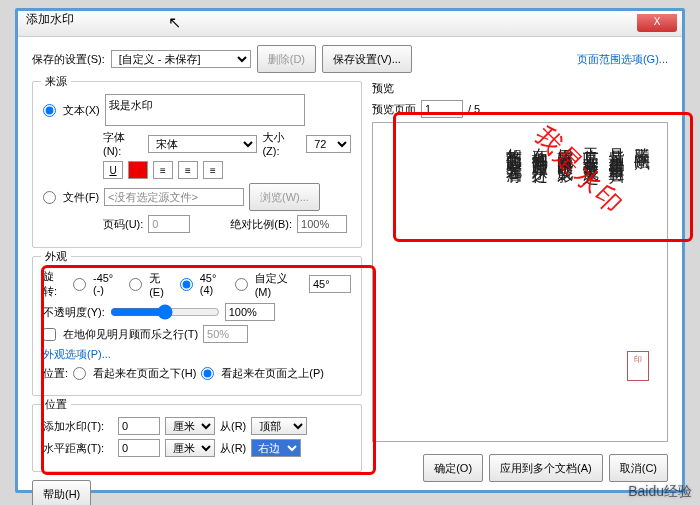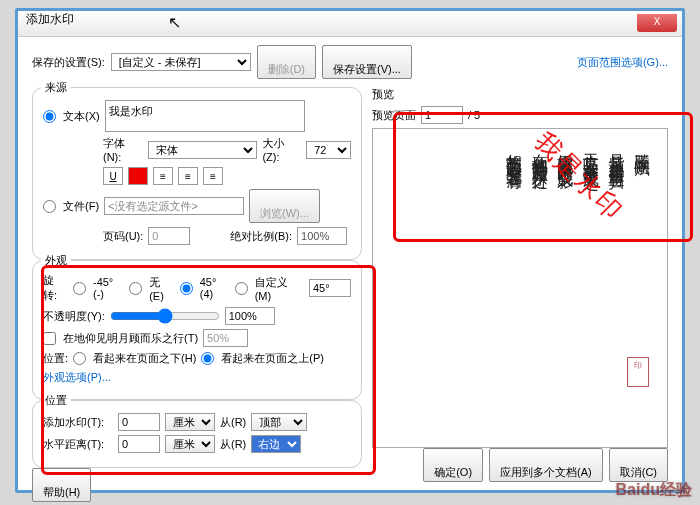--- a/index.html
+++ b/index.html
@@ -5,44 +5,44 @@
 *{box-sizing:border-box;margin:0;padding:0;font-family:"Microsoft YaHei",SimSun,sans-serif;font-size:11px}
 body{background:#d8d8d8;width:700px;height:505px;position:relative;overflow:hidden}
 .frame{position:absolute;left:15px;top:8px;width:670px;height:485px;background:#fff;border:3px solid #5a9bd4;border-radius:2px}
 .titlebar{height:26px;background:linear-gradient(#fff,#e8e8e8);border-bottom:1px solid #ccc;display:flex;align-items:flex-start;padding:0 8px;position:relative}
 .title{font-size:12px}
 .cursor{position:absolute;left:150px;top:2px;font-size:16px}
 .closebtn{position:absolute;right:5px;top:3px;width:40px;height:18px;background:linear-gradient(#e77,#c33);color:#fff;text-align:center;line-height:16px;border-radius:0 0 3px 3px;font-size:10px}
 .body{padding:8px 14px;position:relative;height:455px}
 .toprow{display:flex;align-items:center;gap:6px;margin-bottom:8px}
 .sel,.inp{border:1px solid #999;background:#fff;height:18px;padding:0 3px;font-size:11px}
-.btn{border:1px solid #888;background:linear-gradient(#fdfdfd,#e5e5e5);height:28px;padding:16px 10px;border-radius:2px;cursor:pointer;font-size:11px}
+.btn{border:1px solid #888;background:linear-gradient(#fdfdfd,#e5e5e5);height:28px;padding:5px 10px;border-radius:2px;cursor:pointer;font-size:11px}
 .link{color:#0066cc;cursor:pointer}
 .cols{display:flex;gap:10px}
 .left{width:330px}
 .right{flex:1;position:relative}
-.grp{border:1px solid #ccc;border-radius:11px;padding:8px 10px 10px;margin-bottom:0;position:relative}
+.grp{border:1px solid #ccc;border-radius:2px;padding:8px 10px 10px;margin-bottom:8px;position:relative}
 .grp-t{position:absolute;top:-8px;left:8px;background:#fff;padding:0 4px;font-size:11px}
 .row{display:flex;align-items:center;gap:5px;margin:4px 0;font-size:11px}
 .row label{font-size:11px}
 input[type=radio],input[type=checkbox]{margin-right:2px}
 .txtarea{width:200px;height:32px;border:1px solid #999;padding:3px;font-size:11px;resize:none}
 .fmtbtn{width:20px;height:18px;border:1px solid #999;background:#fff;display:inline-flex;align-items:center;justify-content:center;font-size:10px;cursor:pointer}
 .colorbox{width:20px;height:18px;border:1px solid #999;background:#e00;cursor:pointer}
 .redbox{position:absolute;border:3px solid #e00;border-radius:6px;pointer-events:none}
 .rb1{left:23px;top:228px;width:335px;height:210px}
 .rb2{left:375px;top:75px;width:300px;height:130px}
 .preview{border:1px solid #aaa;background:#fff;height:320px;margin-top:4px;padding:12px;position:relative;overflow:hidden}
 .callig{font-family:"KaiTi","STKaiti",serif;writing-mode:vertical-rl;text-orientation:upright;font-size:16px;line-height:1.6;letter-spacing:2px;height:100%;float:right;color:#222}
 .wm{position:absolute;color:#e00;font-size:26px;transform:rotate(45deg);left:150px;top:30px;font-family:SimSun;letter-spacing:2px;opacity:.9}
 .seal{position:absolute;right:18px;bottom:60px;width:22px;height:30px;border:1px solid #b55;font-size:8px;color:#b55;text-align:center;padding-top:2px}
 .btm{position:absolute;bottom:10px;right:14px;display:flex;gap:6px}
 .spin{width:42px}
 .dd{background:linear-gradient(#fff,#e9e9e9)}
-.footer-wm{position:absolute;right:8px;bottom:4px;color:#7f1d1d;opacity:.7;font-size:16px;font-weight:bold;text-shadow:0 0 3px #888}
+.footer-wm{position:absolute;right:8px;bottom:4px;color:#0f172a;opacity:.7;font-size:14px;font-weight:normal;text-shadow:0 0 3px #888}
 .footer-wm2{position:absolute;right:8px;bottom:-8px;color:#ddd;font-size:9px}
 .hl{background:#3874d6;color:#fff;padding:0 2px}
 </style>
 </head>
 <body>
 
 <div class="frame">
  <div class="titlebar">
   <span class="title">添加水印</span>
   <span class="cursor">↖</span>
@@ -113,29 +113,29 @@
       <label>不透明度(Y):</label>
       <input type="range" style="width: 110px;" value="50">
       <input class="inp spin" style="width: 50px;" value="100%">
      </div>
      <div class="row">
       <input type="checkbox" style="">
               <label>在地仰见明月顾而乐之行(T)</label>
       <input class="inp spin" style="width: 45px; color: rgb(153, 153, 153);" disabled="" value="50%">
      </div>
      <div class="row">
+              <span class="link">外观选项(P)...</span>
+            </div>
+     <div class="row">
       <label>位置:</label>
       <input type="radio" style="">
               <label>看起来在页面之下(H)</label>
       <input type="radio" checked="" style="">
               <label>看起来在页面之上(P)</label>
      </div>
-     <div class="row">
-              <span class="link">外观选项(P)...</span>
-            </div>
     </div>
 
     <div class="grp">
      <span class="grp-t">位置</span>
      <div class="row">
       <label style="width:70px">添加水印(T):</label>
       <input class="inp spin" value="0" style="">
       <select class="sel dd" style="width:50px"><option>厘米</option></select>
       <label>从(R)</label>
       <select class="sel dd" style="width:56px"><option>顶部</option></select>

